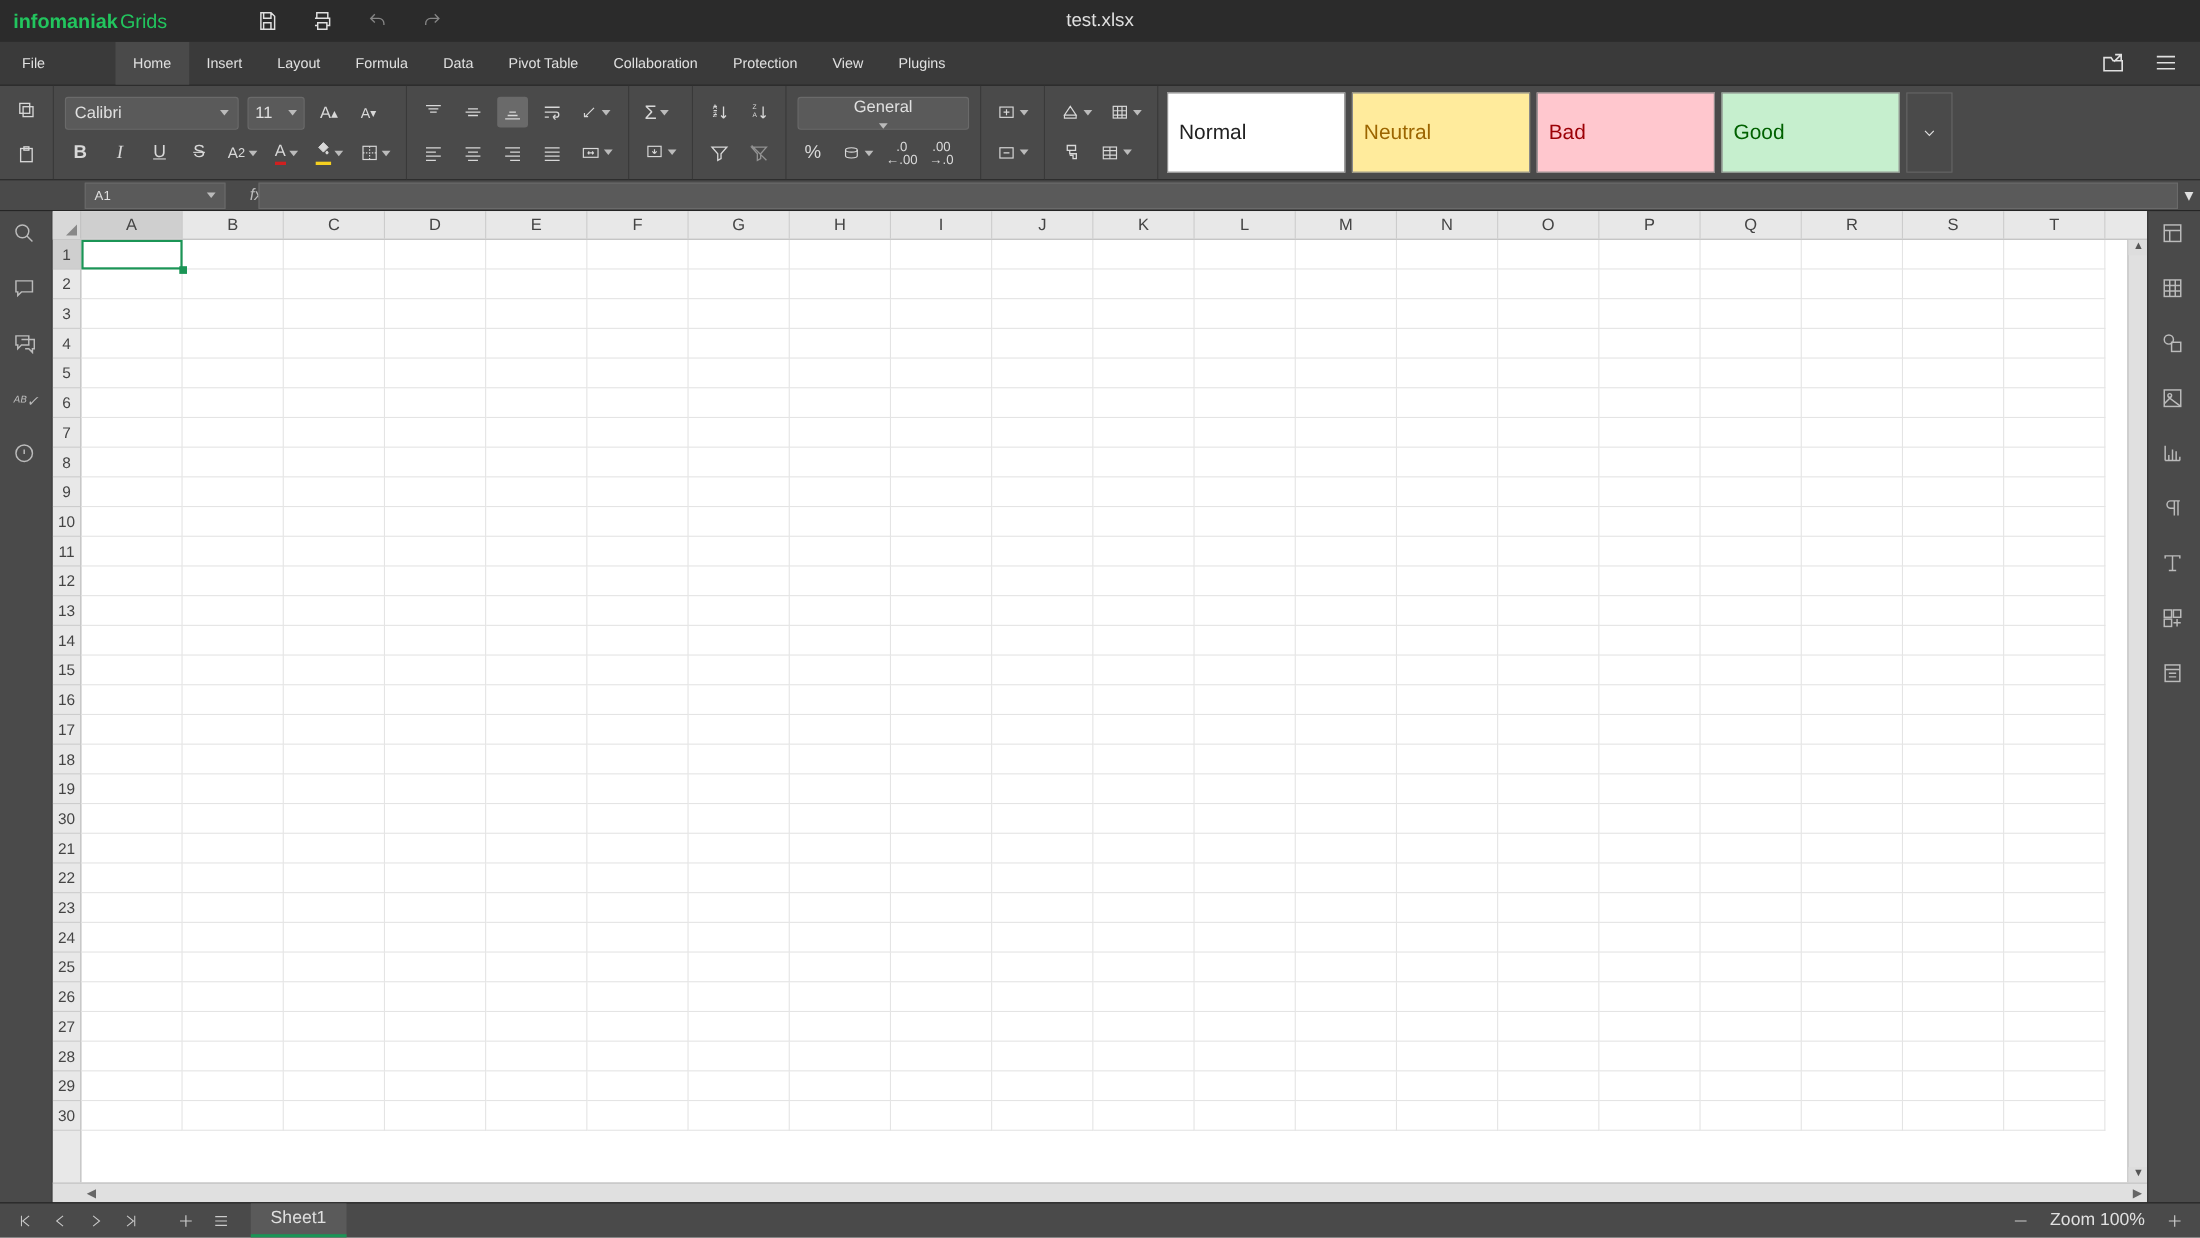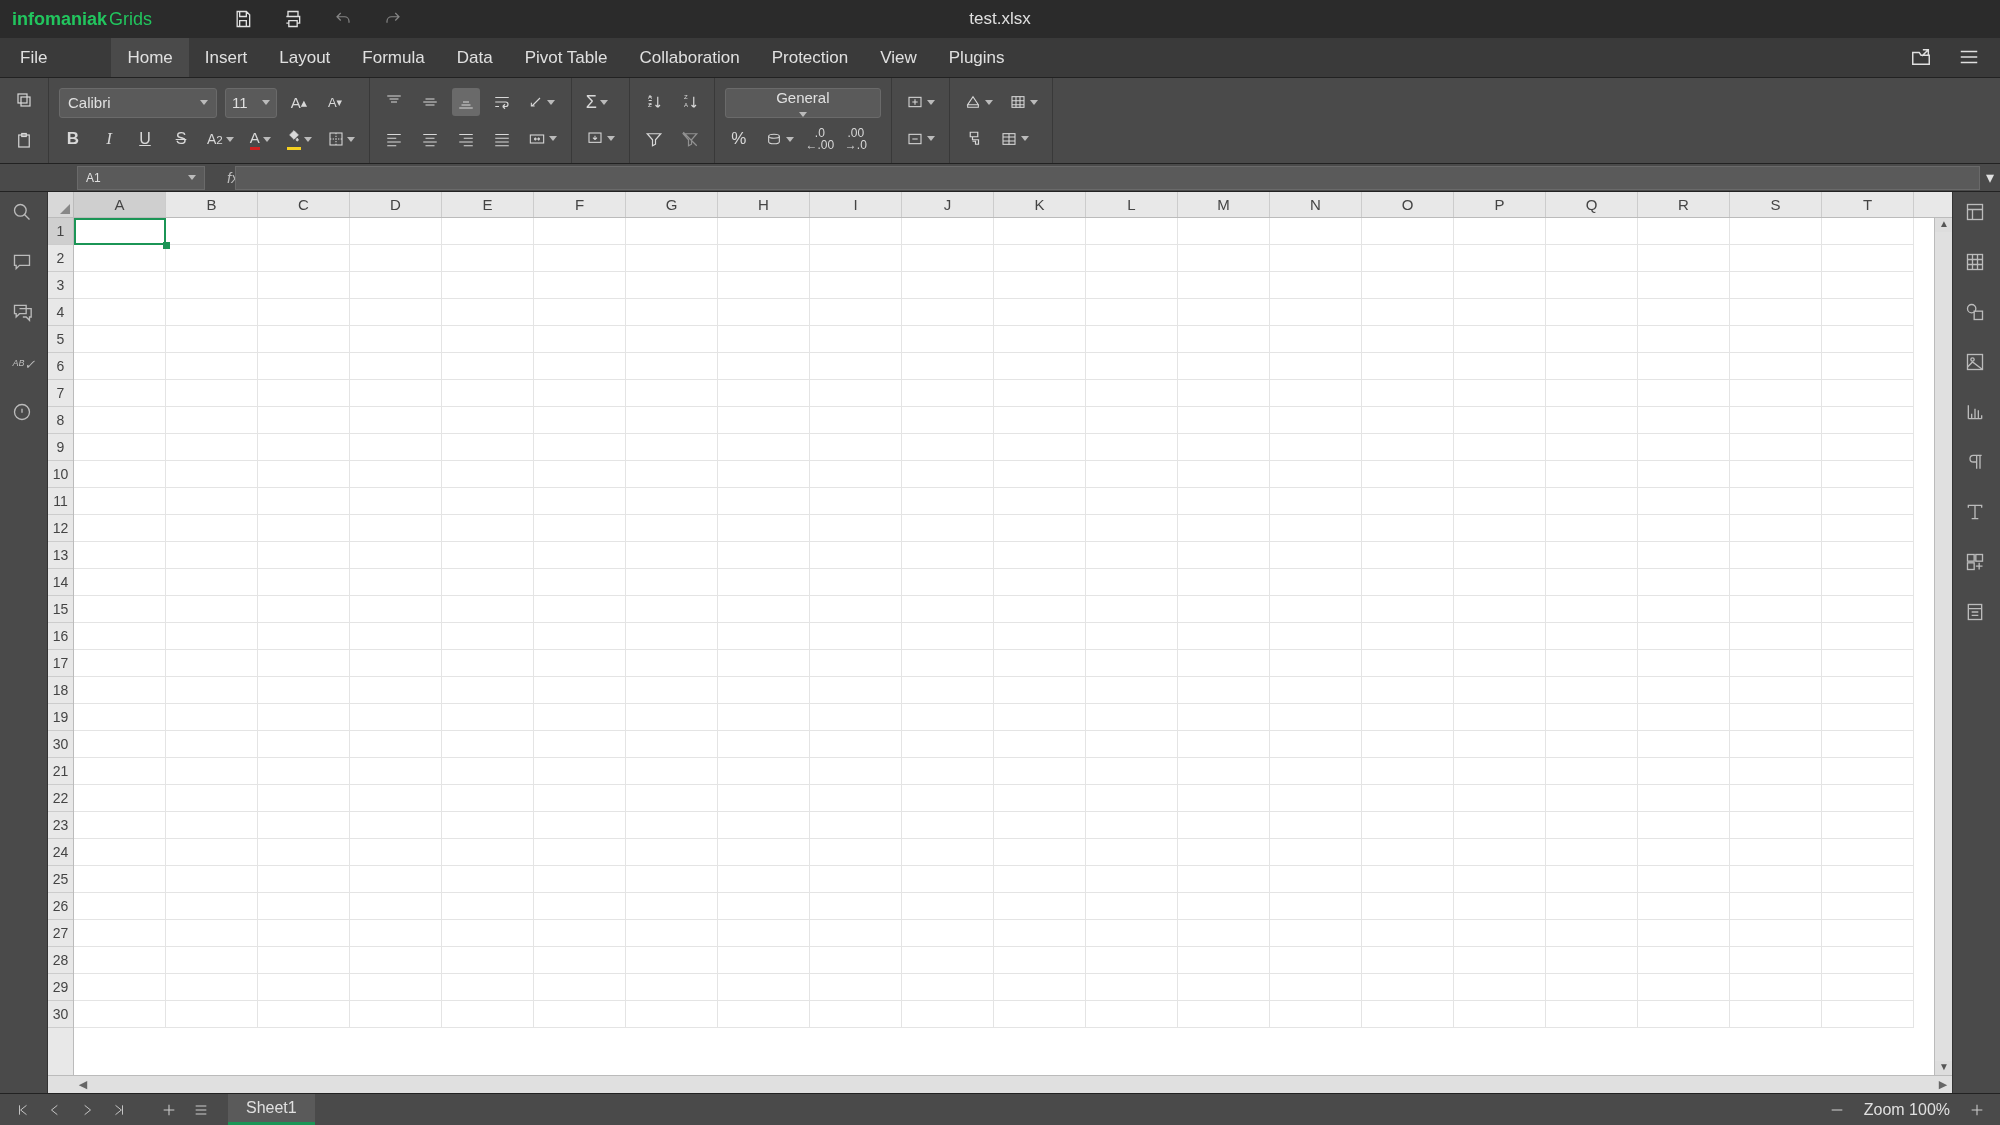--- a/index.html
+++ b/index.html
@@ -9,21 +9,21 @@
 .titlebar { height: 38px; background: #2b2b2b; display: flex; align-items: center; padding: 0 12px; position: relative; }
 .brand { font-size: 18px; color: #22c55e; }
 .brand b { font-weight: 700; }
 .brand span { font-weight: 300; margin-left: 2px; }
 .title-icons { display: flex; gap: 28px; margin-left: 80px; }
 .title-icons .ic { width: 22px; height: 22px; display: flex; align-items: center; justify-content: center; cursor: pointer; }
 .doc-title { position: absolute; left: 50%; transform: translateX(-50%); font-size: 17px; color: #e0e0e0; }
 
 
 .menubar { height: 40px; background: #3a3a3a; display: flex; align-items: stretch; padding-left: 4px; border-bottom: 1px solid #222; }
-.menu-item { padding: 0 16px; display: flex; align-items: center; font-size: 17px; color: #e0e0e0; cursor: pointer; }
+.menu-item { padding: 0 16px; display: flex; align-items: center; font-size: 13px; color: #e0e0e0; cursor: pointer; }
 .menu-item.active { background: #4a4a4a; margin-left: 48px; }
 .menu-right { margin-left: auto; display: flex; align-items: center; gap: 24px; padding-right: 18px; }
 .menu-right .ic { width: 24px; height: 24px; cursor: pointer; }
 
 
 .toolbar { height: 86px; background: #4a4a4a; display: flex; align-items: stretch; border-bottom: 1px solid #222; }
 .tool-col { display: flex; flex-direction: column; justify-content: space-around; padding: 6px 10px; border-right: 1px solid #393939; }
 .tool-row { display: flex; align-items: center; gap: 8px; }
 .tbtn { width: 28px; height: 28px; display: flex; align-items: center; justify-content: center; cursor: pointer; color: #d8d8d8; border-radius: 3px; }
 .tbtn.active { background: #6a6a6a; }
@@ -373,20 +373,31 @@
       <div class="tbtn wide">
           <svg width="18" height="16" viewBox="0 0 24 24">
             <rect x="3" y="4" width="18" height="16"></rect>
             <path d="M3 9h18 M3 15h18 M12 4v16"></path>
           </svg>
           <span class="caret" style="margin-left:3px"></span>
         </div>
     </div>
   </div>
 
+  <div class="cell-styles">
+    <div class="style-btn style-normal">Normal</div>
+    <div class="style-btn style-neutral">Neutral</div>
+    <div class="style-btn style-bad">Bad</div>
+    <div class="style-btn style-good">Good</div>
+    <div class="style-expand">
+        <svg width="16" height="16" viewBox="0 0 24 24">
+          <path d="M6 9l6 6 6-6"></path>
+        </svg>
+      </div>
+  </div>
 </div>
 
 <div class="formulabar">
   <div class="namebox">
       <span>A1</span>
       <span class="caret"></span>
     </div>
   <div class="fx-label">fx</div>
   <div class="formula-input"></div>
   <div class="formula-expand">▾</div>

